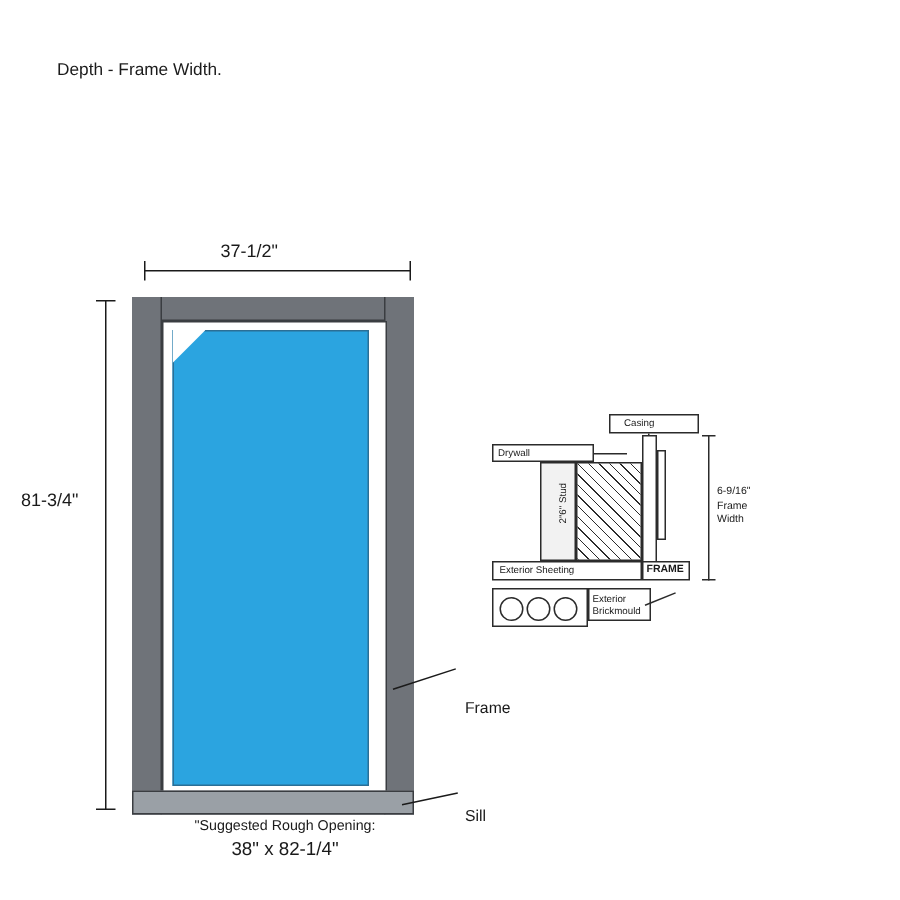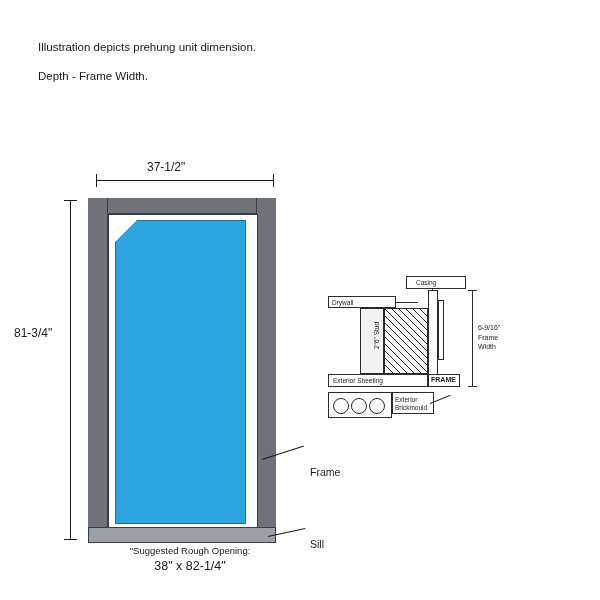--- a/index.html
+++ b/index.html
@@ -296,21 +296,20 @@
     line-height: 1.25;
     white-space: nowrap;
   }
 </style>
 </head>
 <body>
 
 <div class="stage">
 
   <div class="intro">
-    <div class="lead">Illustration depicts prehung unit dimension.</div>
     <div class="line">Depth - Frame Width.</div>
   </div>
 
   <div class="door-outer"></div>
   <div class="door-top-shade"></div>
   <div class="door-side-shade"></div>
   <div class="door-right-shade"></div>
   <div class="door-inner-white"></div>
   <div class="door-slab"></div>
   <div class="slab-cut"></div>

